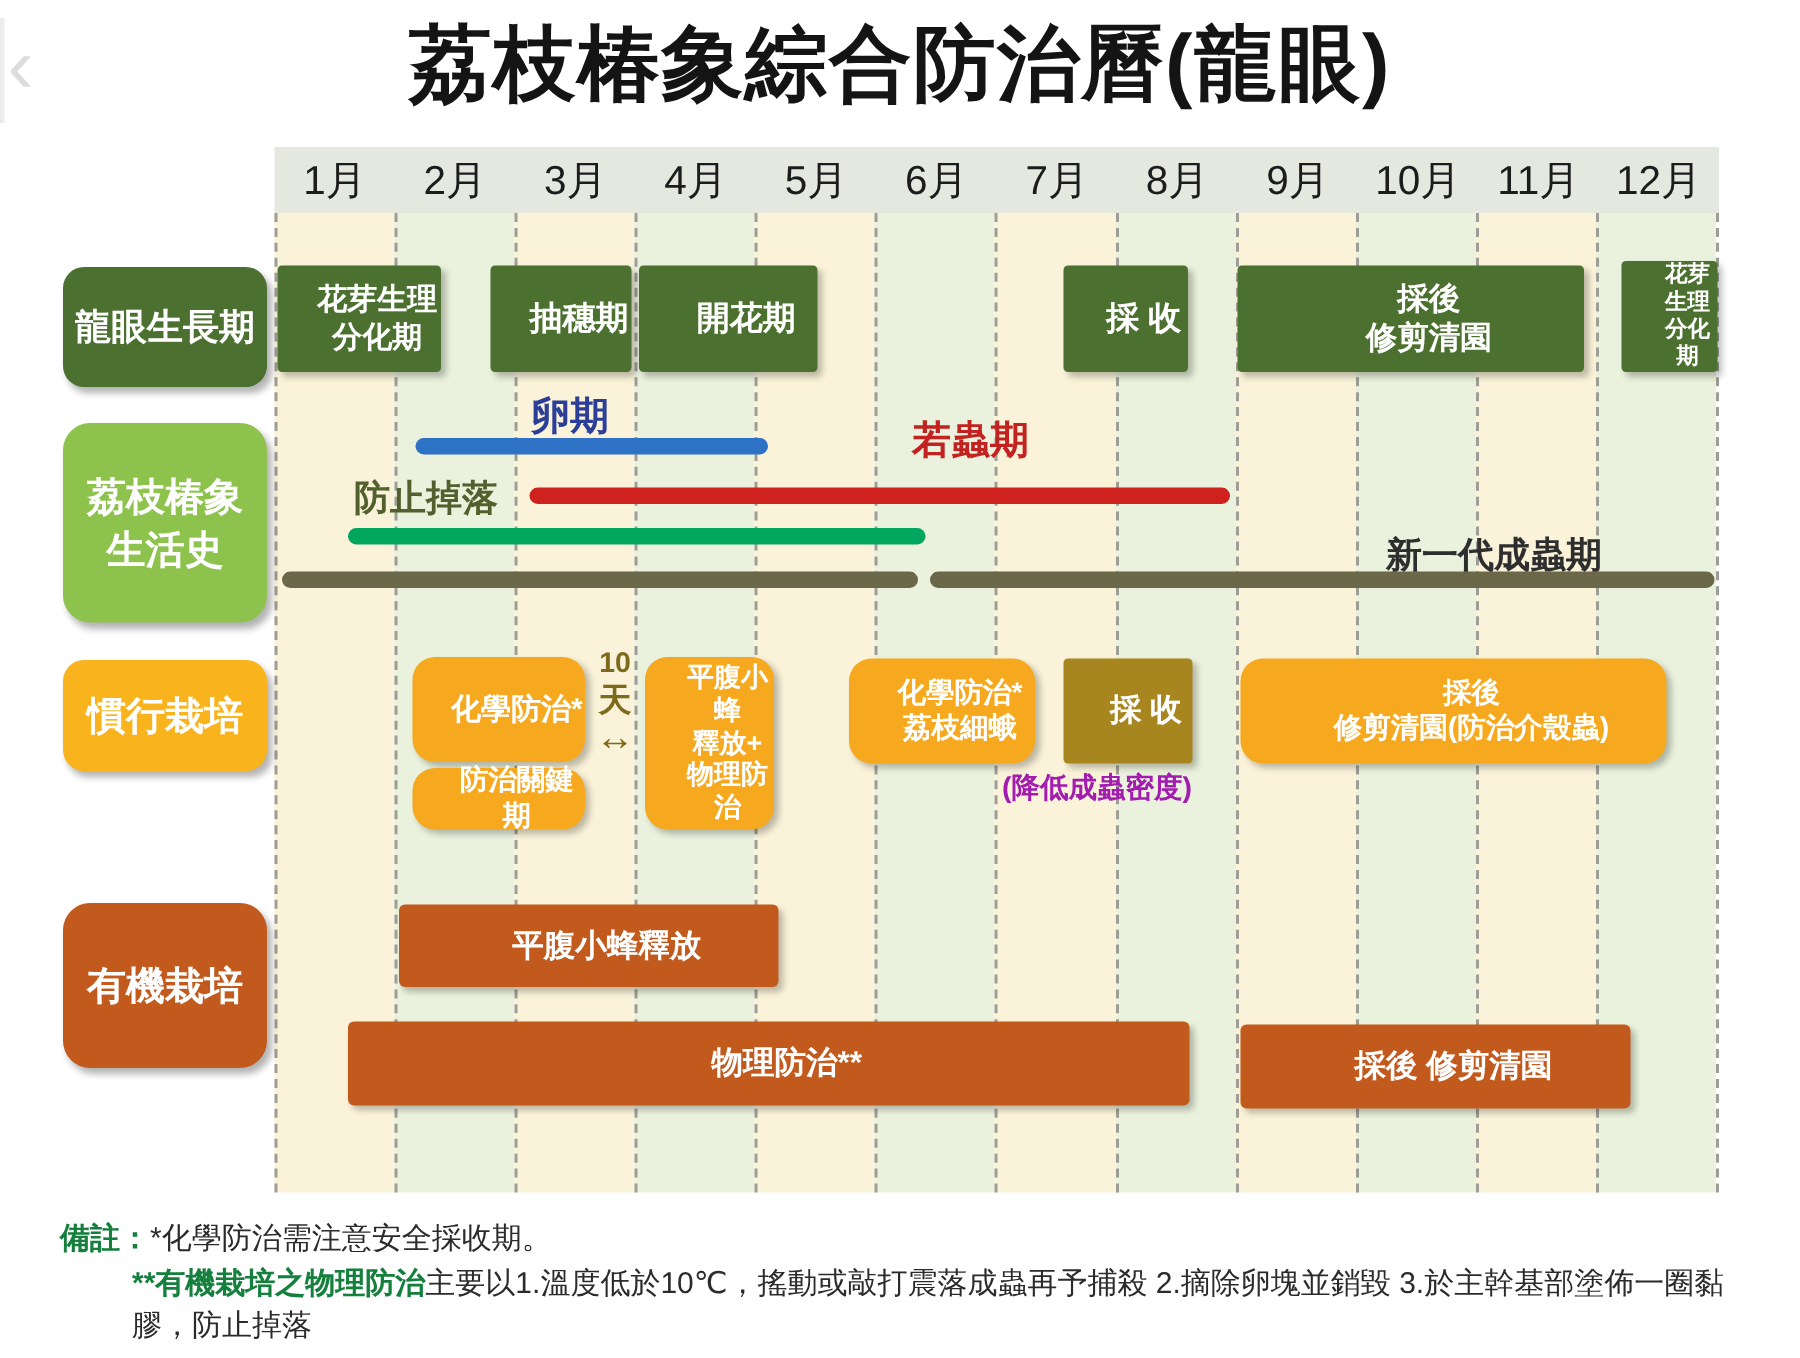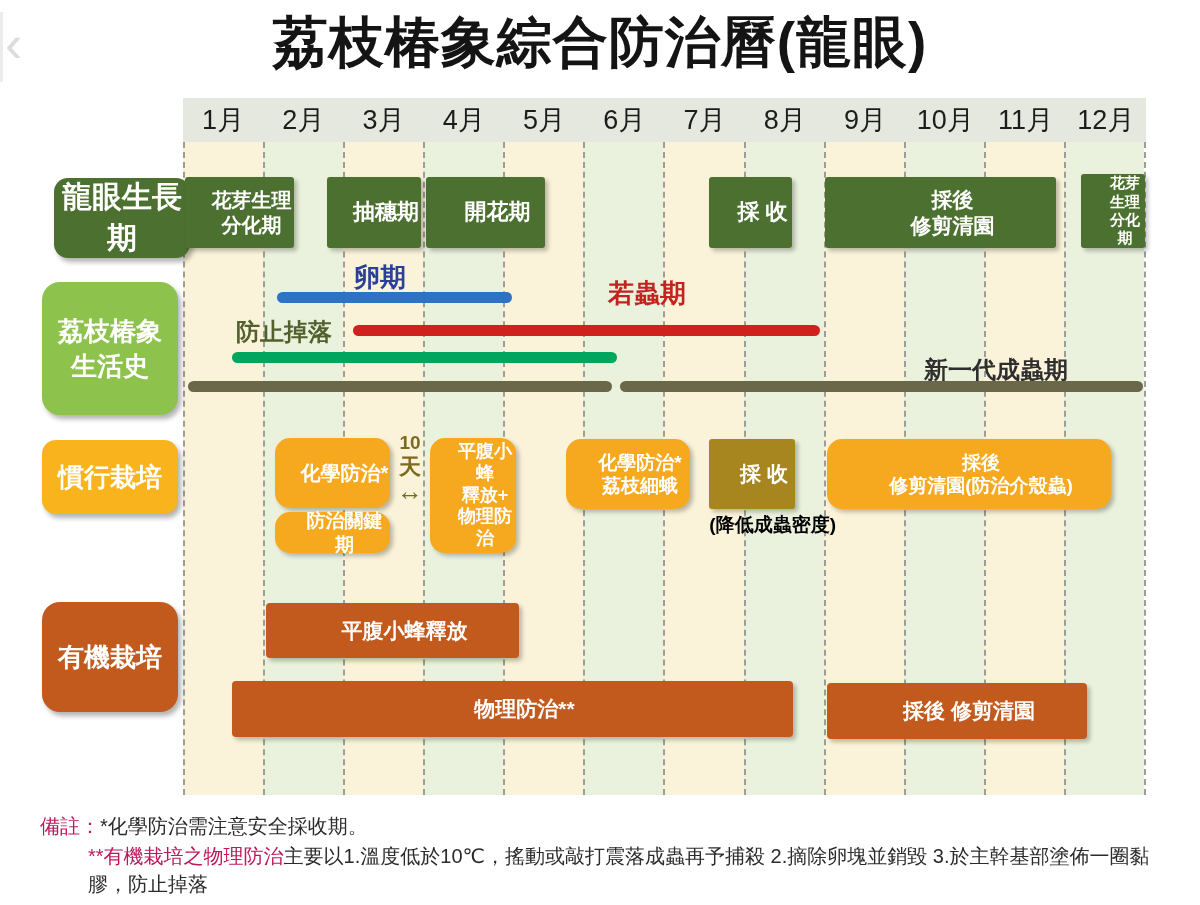--- a/index.html
+++ b/index.html
@@ -28,21 +28,21 @@
   .g{background:#4b702f;border-radius:3px;}           
   .y{background:#f6a91f;border-radius:15px;}           
   .dg{background:#a8861f;border-radius:3px;}          
   .r{background:#c25a1e;border-radius:4px;}           
   .rowlabel{display:flex;align-items:center;justify-content:center;text-align:center;
             color:#fff;font-weight:bold;font-size:26px;box-shadow:3px 4px 5px rgba(0,0,0,0.3);}
   
   .line{height:11px;border-radius:6px;}
   .linelabel{font-weight:bold;text-align:center;}
   .note{font-size:20px;color:#2b2b2b;line-height:1.4;}
-  .note b{font-weight:normal;color:#be185d;}
+  .note b{font-weight:bold;color:#15803d;}
   .gapnote{color:#7d6a1d;font-weight:bold;text-align:center;line-height:1.05;}
 </style>
 </head>
 <body>
 
 <div class="stage">
 
   <div class="abs chevron">‹</div>
 
   <div class="abs title">荔枝椿象綜合防治曆(龍眼)</div>
@@ -70,21 +70,21 @@
     <div class="col odd"></div>
     <div class="col even"></div>
     <div class="col odd"></div>
     <div class="col even"></div>
     <div class="col odd"></div>
     <div class="col even"></div>
     <div class="col odd"></div>
     <div class="col even"></div>
   </div>
 
-  <div class="abs rowlabel pre" style="left:42px;top:178px;width:136px;height:80px;background:#4b702f;border-radius:14px;font-size:30px;margin-left:12px;">龍眼生長期</div>
+  <div class="abs rowlabel pre" style="left:42px;top:178px;width:136px;height:80px;background:#4b702f;border-radius:14px;font-size:24px;">龍眼生長期</div>
   <div class="abs rowlabel pre" style="left:42px;top:282px;width:136px;height:133px;background:#8dc24d;border-radius:18px;">荔枝椿象
 生活史</div>
   <div class="abs rowlabel pre" style="left:42px;top:440px;width:136px;height:74px;background:#f9b31c;border-radius:14px;">慣行栽培</div>
   <div class="abs rowlabel pre" style="left:42px;top:602px;width:136px;height:110px;background:#c25a1e;border-radius:18px;">有機栽培</div>
 
   <div class="abs box g pre" style="left:185px;top:177px;width:109px;height:71px;font-size:20px;">花芽生理
 分化期</div>
   <div class="abs box g" style="left:327px;top:177px;width:94px;height:71px;font-size:22px;">抽穗期</div>
   <div class="abs box g" style="left:426px;top:177px;width:119px;height:71px;font-size:22px;">開花期</div>
   <div class="abs box g" style="left:709px;top:177px;width:83px;height:71px;font-size:22px;">採 收</div>
@@ -112,21 +112,21 @@
   <div class="abs gapnote" style="left:390px;top:433px;width:40px;font-size:19px;">10</div>
   <div class="abs gapnote" style="left:390px;top:455px;width:40px;font-size:22px;">天</div>
   <div class="abs gapnote" style="left:388px;top:478px;width:44px;font-size:26px;">↔</div>
 
   <div class="abs box y pre" style="left:430px;top:438px;width:86px;height:115px;font-size:18px;">平腹小蜂
 釋放+
 物理防治</div>
   <div class="abs box y pre" style="left:566px;top:439px;width:124px;height:70px;font-size:19px;">化學防治*
 荔枝細蛾</div>
   <div class="abs box dg" style="left:709px;top:439px;width:86px;height:70px;font-size:21px;">採 收</div>
-  <div class="abs" style="left:668px;top:512px;width:168px;font-size:19px;font-weight:bold;color:#000000;text-align:right;">(降低成蟲密度)</div>
+  <div class="abs" style="left:668px;top:512px;width:168px;font-size:19px;font-weight:bold;color:#a21caf;text-align:left;">(降低成蟲密度)</div>
   <div class="abs box y pre" style="left:827px;top:439px;width:284px;height:70px;font-size:19px;">採後
 修剪清園(防治介殼蟲)</div>
 
   <div class="abs box r" style="left:266px;top:603px;width:253px;height:55px;font-size:21px;">平腹小蜂釋放</div>
   <div class="abs box r" style="left:232px;top:681px;width:561px;height:56px;font-size:21px;">物理防治**</div>
   <div class="abs box r" style="left:827px;top:683px;width:260px;height:56px;font-size:21px;">採後 修剪清園</div>
 
   <div class="abs note" style="left:40px;top:812px;width:1120px;">
     <b>備註：</b><span>*化學防治需注意安全採收期。</span>
   </div>

